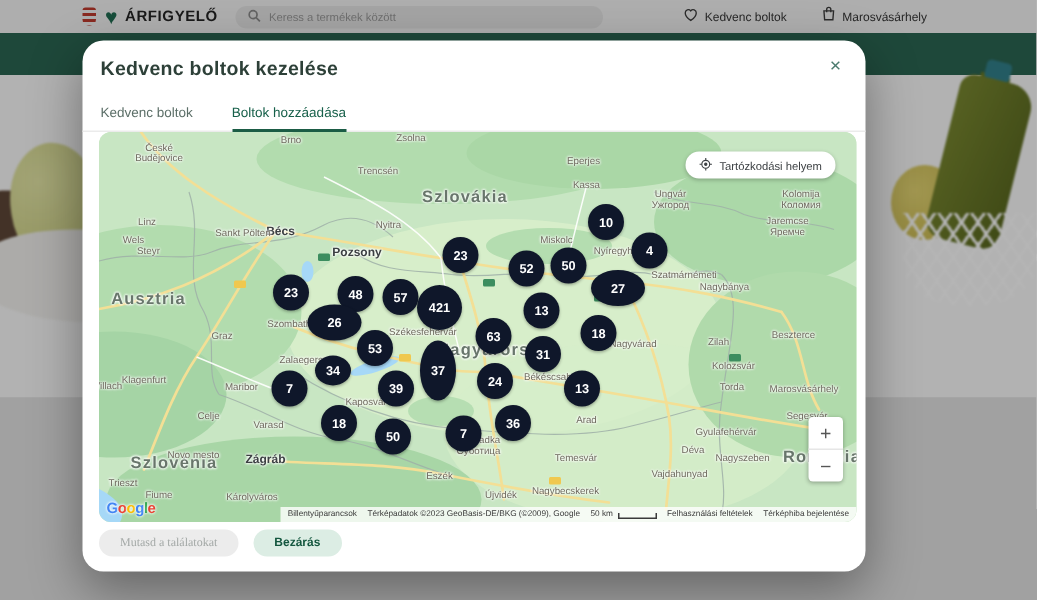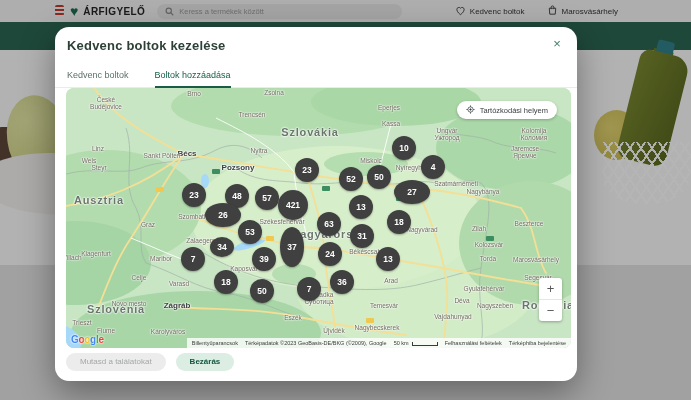--- a/index.html
+++ b/index.html
@@ -43,39 +43,39 @@
   .tab.active{color:#17604a;border-bottom-color:#1b5c45;}
 
   
   .map{position:absolute;left:11px;top:61px;width:505px;height:260px;border-radius:8px;overflow:hidden;background:#c8e6c3;}
   .map svg.terrain{position:absolute;inset:0;}
   .map-label{position:absolute;transform:translate(-50%,-50%);white-space:pre-line;text-align:center;z-index:3;
              text-shadow:0 0 2px #fff,0 0 2px #fff,0 0 2px #fff;pointer-events:none;line-height:1.15;}
   .map-label.country{font-size:11px;font-weight:700;color:#68766b;letter-spacing:.8px;}
   .map-label.capital{font-size:8px;font-weight:700;color:#3c4043;}
   .map-label.city{font-size:6.5px;color:#6e6a5e;}
-  .cluster{position:absolute;border-radius:50%;background:#404040;color:#fff;display:flex;align-items:center;justify-content:center;
+  .cluster{position:absolute;border-radius:50%;background:#0f172a;color:#fff;display:flex;align-items:center;justify-content:center;
            font-weight:700;font-size:8.5px;z-index:5;box-shadow:0 1px 2px rgba(0,0,0,.3);cursor:pointer;}
   .locate-btn{position:absolute;right:14px;top:13px;height:18px;background:#fff;border:0;border-radius:9px;display:flex;align-items:center;
               gap:5px;padding:0 9px;font-size:7.5px;color:#3c4043;box-shadow:0 1px 3px rgba(0,0,0,.25);z-index:6;cursor:pointer;}
   .zoomctl{position:absolute;right:9px;bottom:27px;width:23px;background:#fff;border-radius:3px;box-shadow:0 1px 3px rgba(0,0,0,.3);z-index:6;}
   .zoomctl .zbtn{width:23px;height:21px;border:0;background:none;font-size:13px;color:#565656;line-height:21px;text-align:center;padding:0;cursor:pointer;display:block;}
   .zoomctl .zdiv{height:1px;background:#e6e6e6;}
   .glogo{position:absolute;left:5px;bottom:3px;font-size:10px;font-weight:700;z-index:6;letter-spacing:-.3px;
          text-shadow:0 0 2px #fff,0 0 2px #fff;}
   .attr{position:absolute;right:0;bottom:0;height:10px;background:rgba(255,255,255,.8);display:flex;align-items:center;gap:7px;
         padding:0 5px;font-size:5.5px;color:#3a3a3a;white-space:nowrap;z-index:6;}
   .attr .lnk{cursor:pointer;}
   .scalewrap{display:flex;align-items:flex-end;gap:3px;}
   .scalebar{width:26px;height:4px;border:1px solid #3a3a3a;border-top:0;}
 
   
   .modal-footer{position:absolute;left:11px;bottom:10px;display:flex;gap:10px;}
   .btn{border:0;border-radius:16px;font-size:8px;padding:0 14px;height:18px;line-height:18px;cursor:pointer;}
-  .btn.disabled{background:#ececec;color:#a3a8a6;}
+  .btn.disabled{background:#ececec;color:#a3a8a6;font-family:Liberation Serif, serif;}
   .btn.secondary{background:#dcede4;color:#14573f;font-weight:700;}
 </style>
 </head>
 <body>
 
 <div class="page">
 
   <div class="topbar">
     <div class="coat"></div>
     <div class="logoheart">♥</div>

